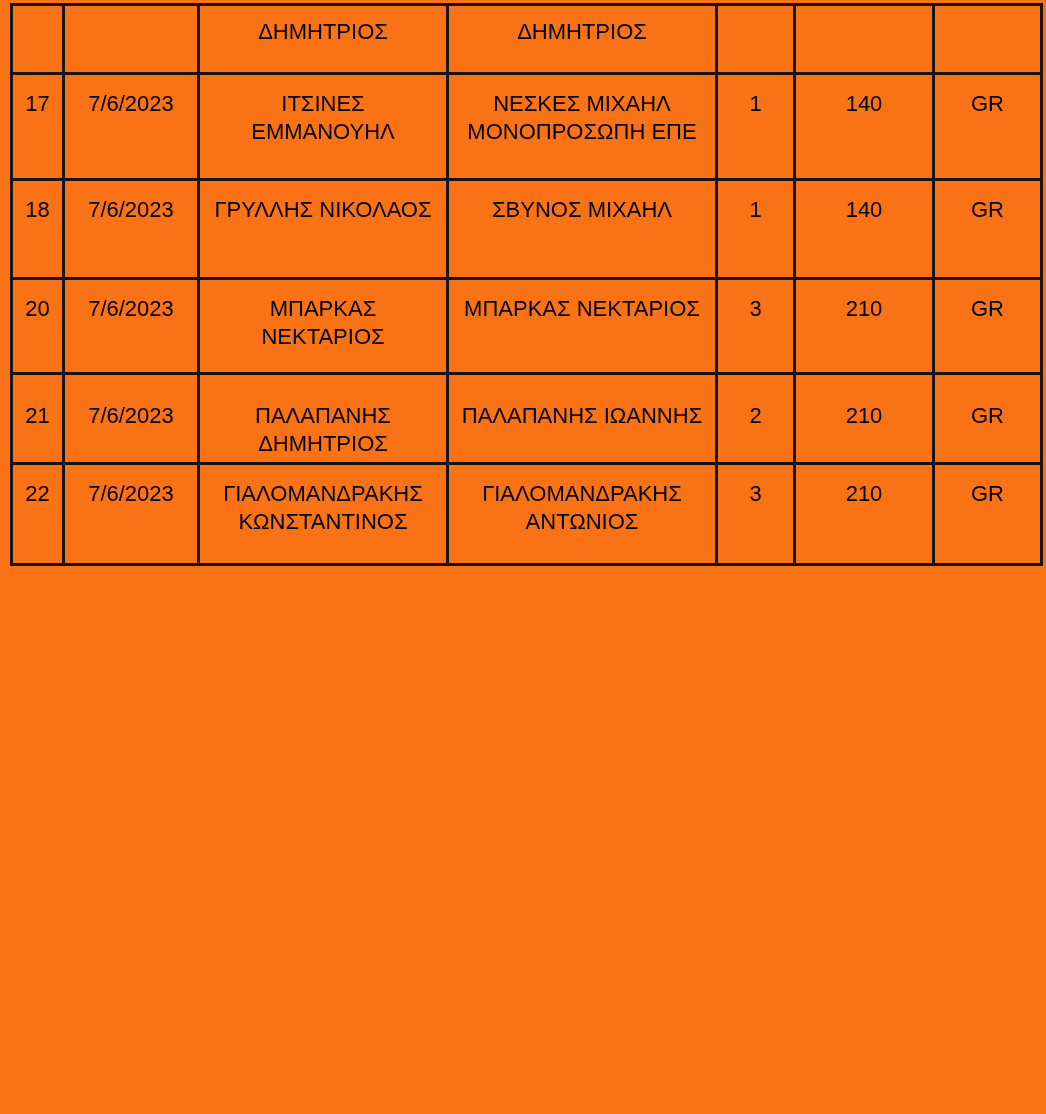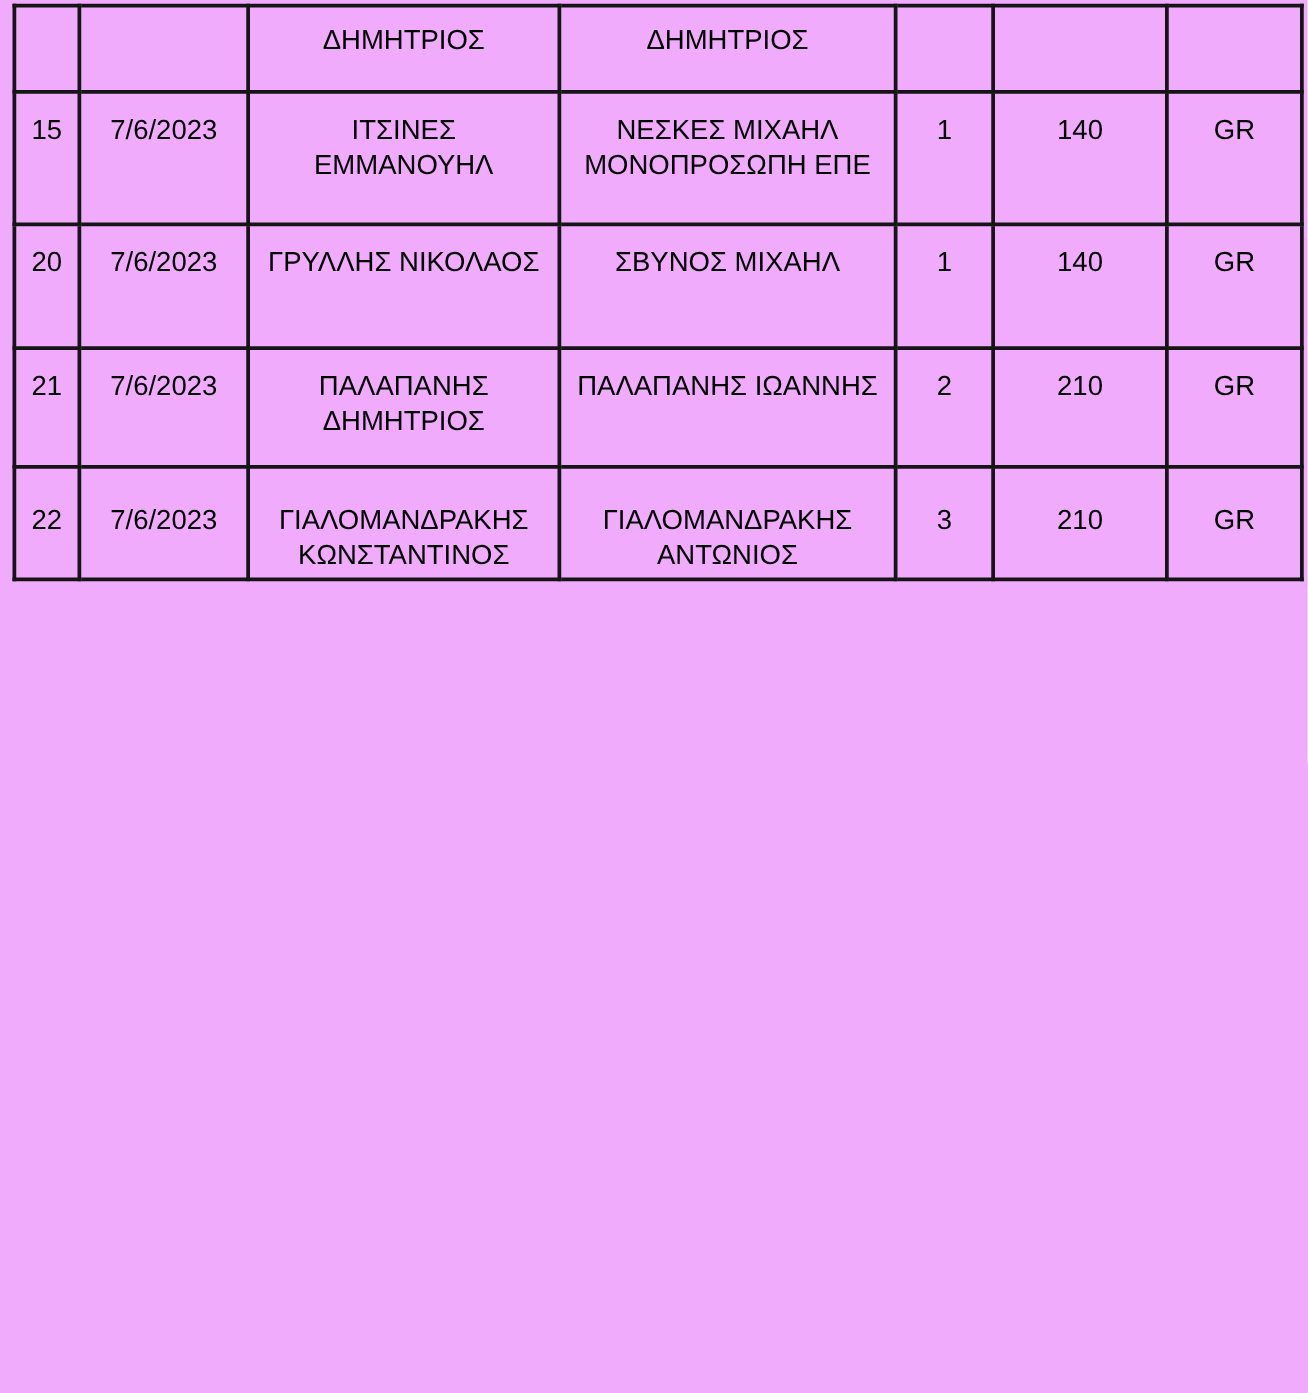--- a/index.html
+++ b/index.html
@@ -4,21 +4,21 @@
 <style>
   html, body {
     margin: 0;
     padding: 0;
     background: #ffffff;
   }
   .page {
     position: relative;
     width: 1046px;
     height: 1114px;
-    background: #f0abfc;
+    background: #f97316;
     overflow: hidden;
     font-family: "Liberation Sans", "DejaVu Sans", sans-serif;
   }
   table.doc-table {
     position: absolute;
     left: 10px;
     top: 3px;
     width: 1030px;
     border-collapse: collapse;
     table-layout: fixed;
@@ -82,38 +82,48 @@
       <tr>
         <td class="cell-index"></td>
         <td class="cell-date"></td>
         <td class="cell-name1">ΔΗΜΗΤΡΙΟΣ</td>
         <td class="cell-name2">ΔΗΜΗΤΡΙΟΣ</td>
         <td class="cell-value1"></td>
         <td class="cell-value2"></td>
         <td class="cell-country"></td>
       </tr>
     <tr>
-    <td class="cell-index">15</td>
+    <td class="cell-index">17</td>
     <td class="cell-date">7/6/2023</td>
     <td class="cell-name1">ΙΤΣΙΝΕΣ
 ΕΜΜΑΝΟΥΗΛ</td>
     <td class="cell-name2">ΝΕΣΚΕΣ ΜΙΧΑΗΛ
 ΜΟΝΟΠΡΟΣΩΠΗ ΕΠΕ</td>
     <td class="cell-value1 mid">1</td>
     <td class="cell-value2 mid">140</td>
     <td class="cell-country mid">GR</td>
   </tr>
         <tr>
-    <td class="cell-index">20</td>
+    <td class="cell-index">18</td>
     <td class="cell-date">7/6/2023</td>
     <td class="cell-name1">ΓΡΥΛΛΗΣ ΝΙΚΟΛΑΟΣ</td>
     <td class="cell-name2">ΣΒΥΝΟΣ ΜΙΧΑΗΛ</td>
     <td class="cell-value1">1</td>
     <td class="cell-value2">140</td>
     <td class="cell-country">GR</td>
+  </tr>
+        <tr>
+    <td class="cell-index">20</td>
+    <td class="cell-date">7/6/2023</td>
+    <td class="cell-name1">ΜΠΑΡΚΑΣ
+ΝΕΚΤΑΡΙΟΣ</td>
+    <td class="cell-name2 mid">ΜΠΑΡΚΑΣ ΝΕΚΤΑΡΙΟΣ</td>
+    <td class="cell-value1 mid">3</td>
+    <td class="cell-value2 mid">210</td>
+    <td class="cell-country mid">GR</td>
   </tr>
         <tr>
     <td class="cell-index">21</td>
     <td class="cell-date">7/6/2023</td>
     <td class="cell-name1">ΠΑΛΑΠΑΝΗΣ
 ΔΗΜΗΤΡΙΟΣ</td>
     <td class="cell-name2 mid">ΠΑΛΑΠΑΝΗΣ ΙΩΑΝΝΗΣ</td>
     <td class="cell-value1 mid">2</td>
     <td class="cell-value2 mid">210</td>
     <td class="cell-country mid">GR</td>

